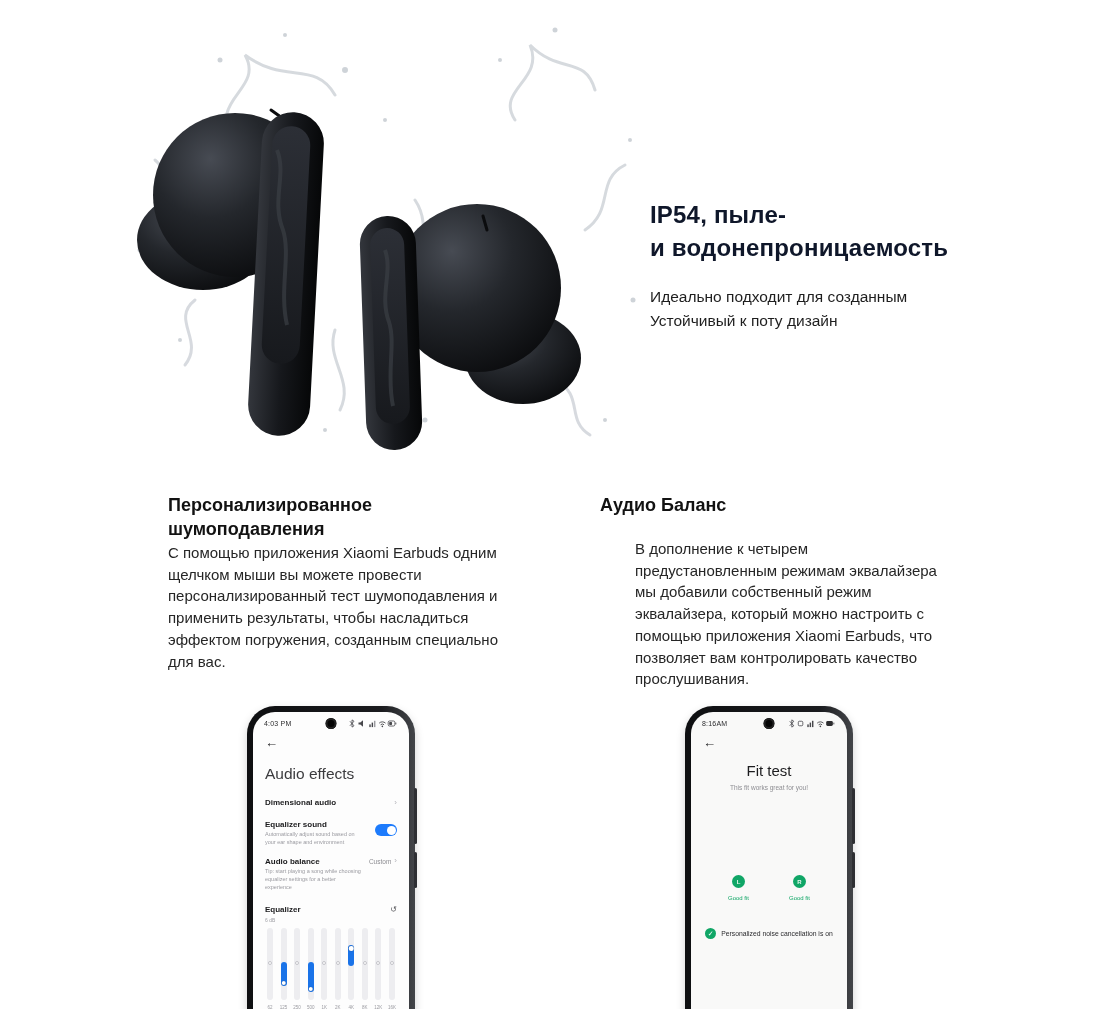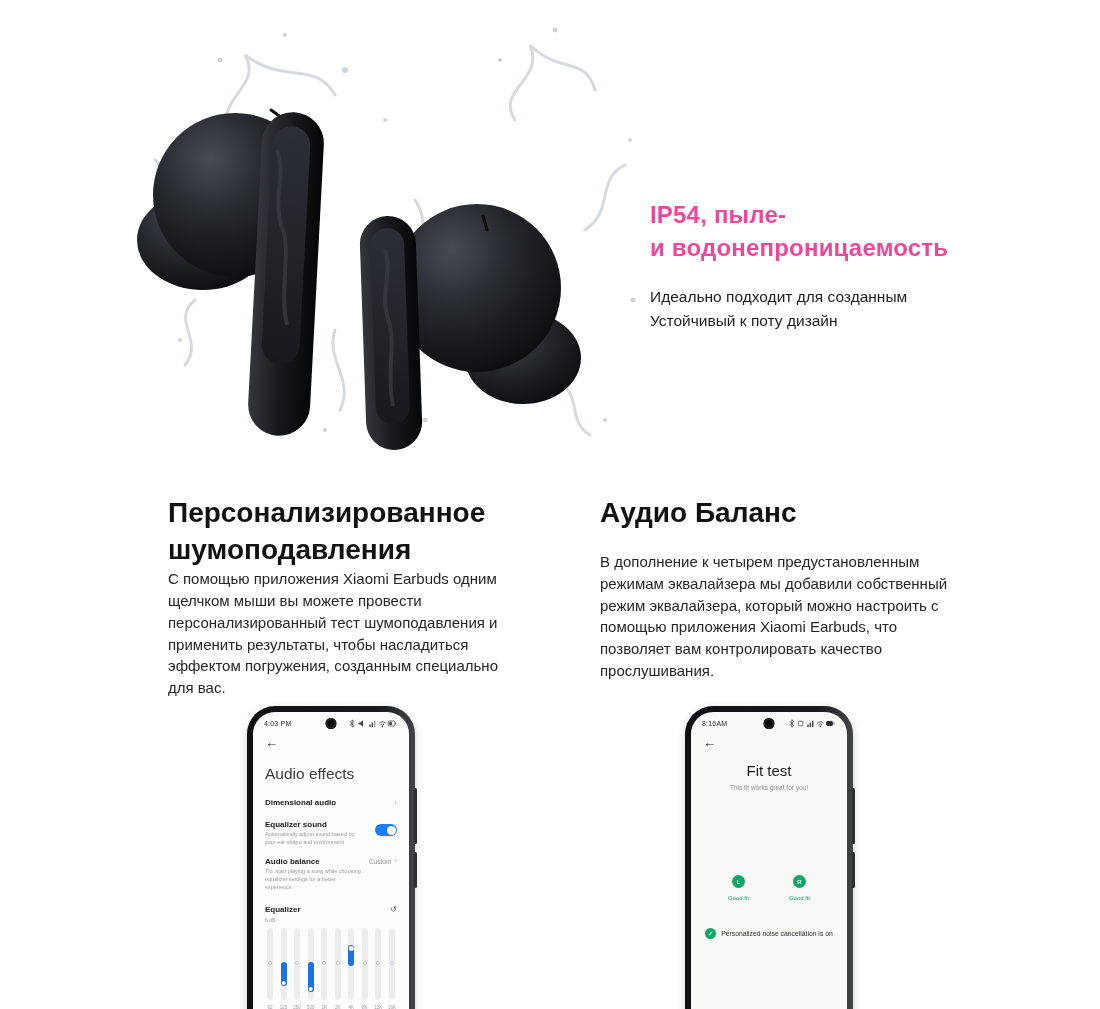--- a/index.html
+++ b/index.html
@@ -2,30 +2,30 @@
 <html><head>
 <meta charset="utf-8">
 <style>
   html,body{margin:0;padding:0;background:#fff;}
   .page{position:relative;width:1100px;height:1009px;background:#fff;overflow:hidden;
         font-family:"Liberation Sans",sans-serif;color:#1c1c1e;}
 
   
   .earbuds-art{position:absolute;left:85px;top:0;width:560px;height:450px;}
   .hero-text{position:absolute;left:650px;top:198px;width:440px;}
-  .hero-title{font-size:24px;font-weight:700;color:#ec4899;line-height:1.38;letter-spacing:.2px;}
+  .hero-title{font-size:24px;font-weight:700;color:#0f172a;line-height:1.38;letter-spacing:.2px;}
   .hero-sub{margin-top:21px;font-size:15.5px;color:#1e1e1e;line-height:1.55;}
 
   
   .feature{position:absolute;top:494px;}
   .feature.left{left:168px;width:342px;}
   .feature.right{left:600px;width:352px;}
-  .feature-title{font-size:28px;font-weight:700;color:#121212;line-height:1.33;}
+  .feature-title{font-size:18px;font-weight:700;color:#121212;line-height:1.33;}
   .feature-body{font-size:15px;color:#262626;line-height:1.45;}
-  .feature.right .feature-body{margin-top:20px;}
+  .feature.right .feature-body{margin-top:20px;margin-left:35px;}
 
   
   .phone{position:absolute;top:706px;width:168px;height:330px;}
   .phone.left{left:247px;}
   .phone.right{left:685px;}
   .frame{width:100%;height:100%;background:linear-gradient(90deg,#0e0f11,#1a1b1e 80%,#434549);
          border-radius:28px;padding:6px;box-sizing:border-box;box-shadow:0 4px 10px rgba(0,0,0,.18);}
   .side-btn{position:absolute;right:-2px;width:3px;background:#2e2f33;border-radius:2px;}
   .side-btn.vol{top:82px;height:56px;}
   .side-btn.pwr{top:146px;height:36px;}

